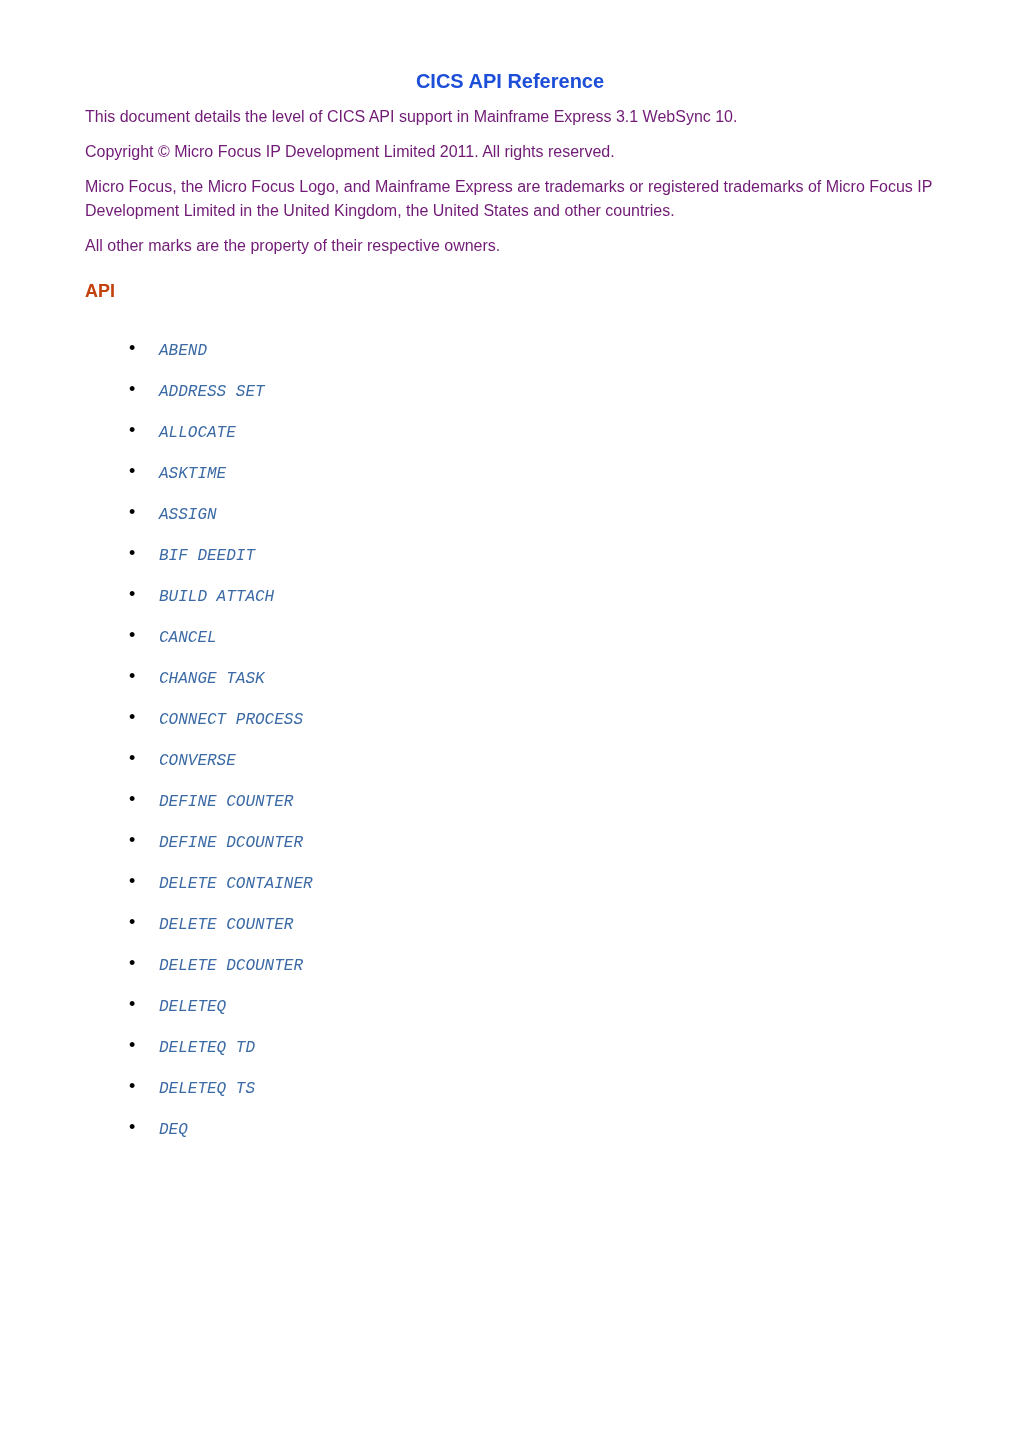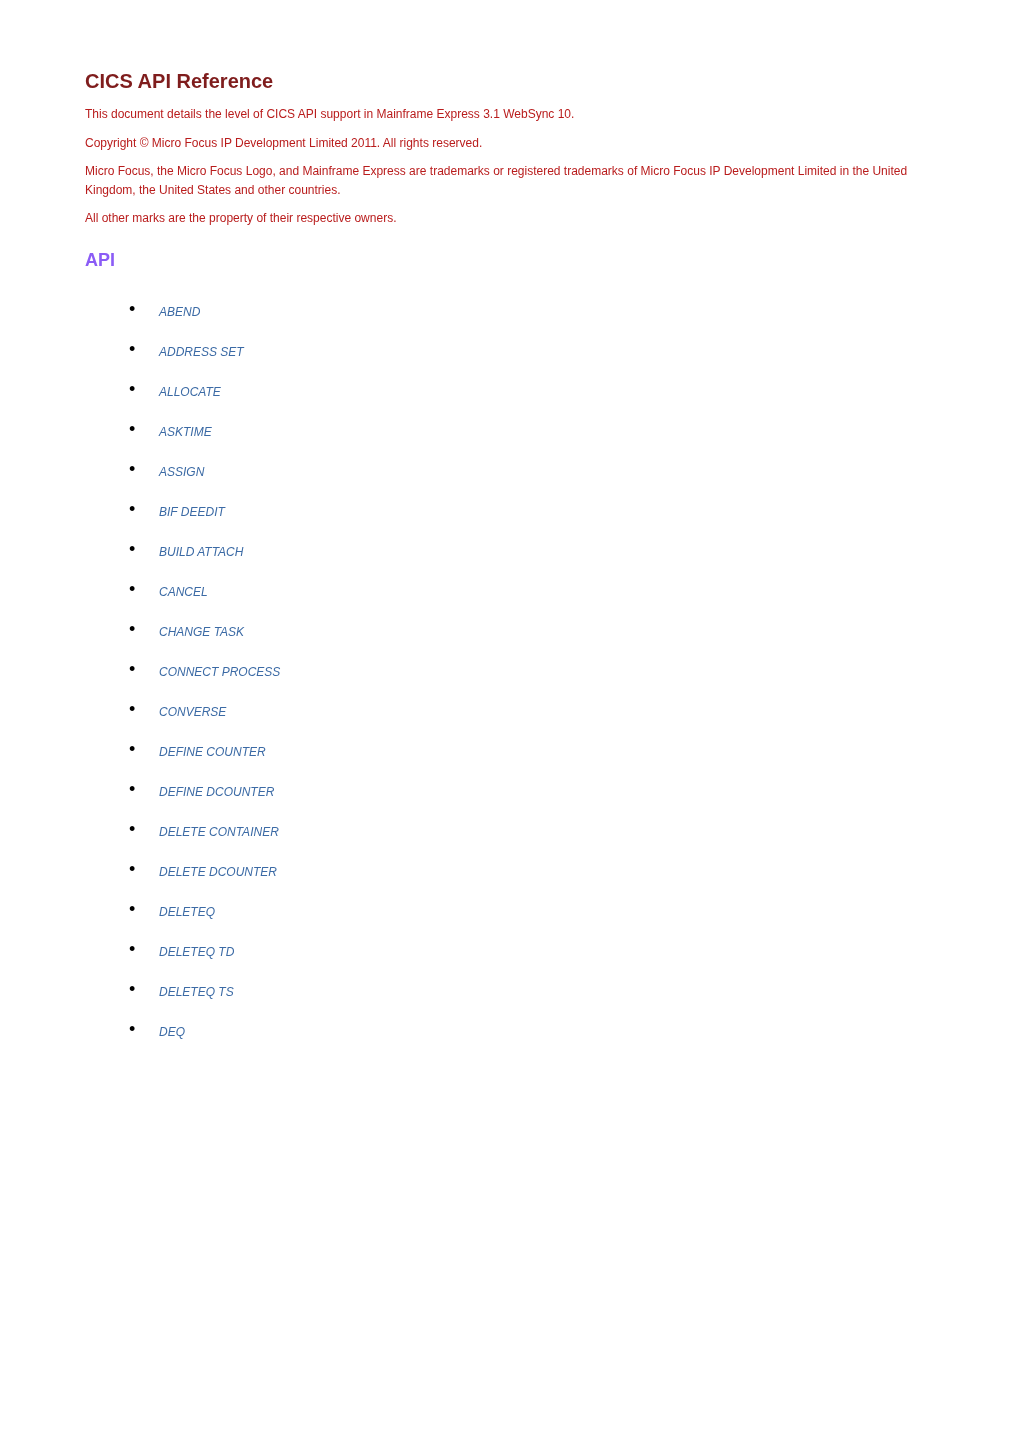--- a/index.html
+++ b/index.html
@@ -11,34 +11,35 @@
       font-family: Verdana, Geneva, sans-serif;
       background: #ffffff;
       width: 1020px;
       padding: 70px 85px;
       color: #333333;
     }
     h1 {
       font-family: Arial, Helvetica, sans-serif;
       font-size: 20px;
       font-weight: bold;
-      color: #7f1d1d;
+      color: #1d4ed8;
       margin-bottom: 12px;
+      text-align: center;
     }
     h2 {
       font-family: Arial, Helvetica, sans-serif;
       font-size: 18px;
       font-weight: bold;
-      color: #8b5cf6;
+      color: #c2410c;
       margin-top: 22px;
-      margin-bottom: 20px;
+      margin-bottom: 28px;
     }
     .intro-text {
-      font-size: 12px;
-      color: #b91c1c;
+      font-size: 16px;
+      color: #701a75;
       line-height: 1.55;
       margin-bottom: 10px;
       margin-top: 8px;
     }
     ul.api-list {
       list-style: none;
       padding-left: 44px;
       margin-top: 6px;
     }
     ul.api-list li {
@@ -49,22 +50,23 @@
       content: "•";
       position: absolute;
       left: 0;
       top: 8px;
       font-size: 18px;
       color: #000000;
     }
     ul.api-list li a {
       color: #3b6aa5;
       font-style: italic;
-      font-size: 12px;
+      font-size: 16px;
       text-decoration: none;
+      font-family: Liberation Mono, monospace;
     }
   </style>
 </head>
 <body>
 
 <h1>CICS API Reference</h1>
 
 <p class="intro-text">This document details the level of CICS API support in Mainframe Express 3.1 WebSync 10.</p>
 <p class="intro-text">Copyright © Micro Focus IP Development Limited 2011. All rights reserved.</p>
 <p class="intro-text">Micro Focus, the Micro Focus Logo, and Mainframe Express are trademarks or registered trademarks of Micro Focus IP Development Limited in the United Kingdom, the United States and other countries.</p>
@@ -80,18 +82,19 @@
   <li><a href="#">ASSIGN</a></li>
   <li><a href="#">BIF DEEDIT</a></li>
   <li><a href="#">BUILD ATTACH</a></li>
   <li><a href="#">CANCEL</a></li>
   <li><a href="#">CHANGE TASK</a></li>
   <li><a href="#">CONNECT PROCESS</a></li>
   <li><a href="#">CONVERSE</a></li>
   <li><a href="#">DEFINE COUNTER</a></li>
   <li><a href="#">DEFINE DCOUNTER</a></li>
   <li><a href="#">DELETE CONTAINER</a></li>
+  <li><a href="#">DELETE COUNTER</a></li>
   <li><a href="#">DELETE DCOUNTER</a></li>
   <li><a href="#">DELETEQ</a></li>
   <li><a href="#">DELETEQ TD</a></li>
   <li><a href="#">DELETEQ TS</a></li>
   <li><a href="#">DEQ</a></li>
 </ul>
 
 </body></html>

